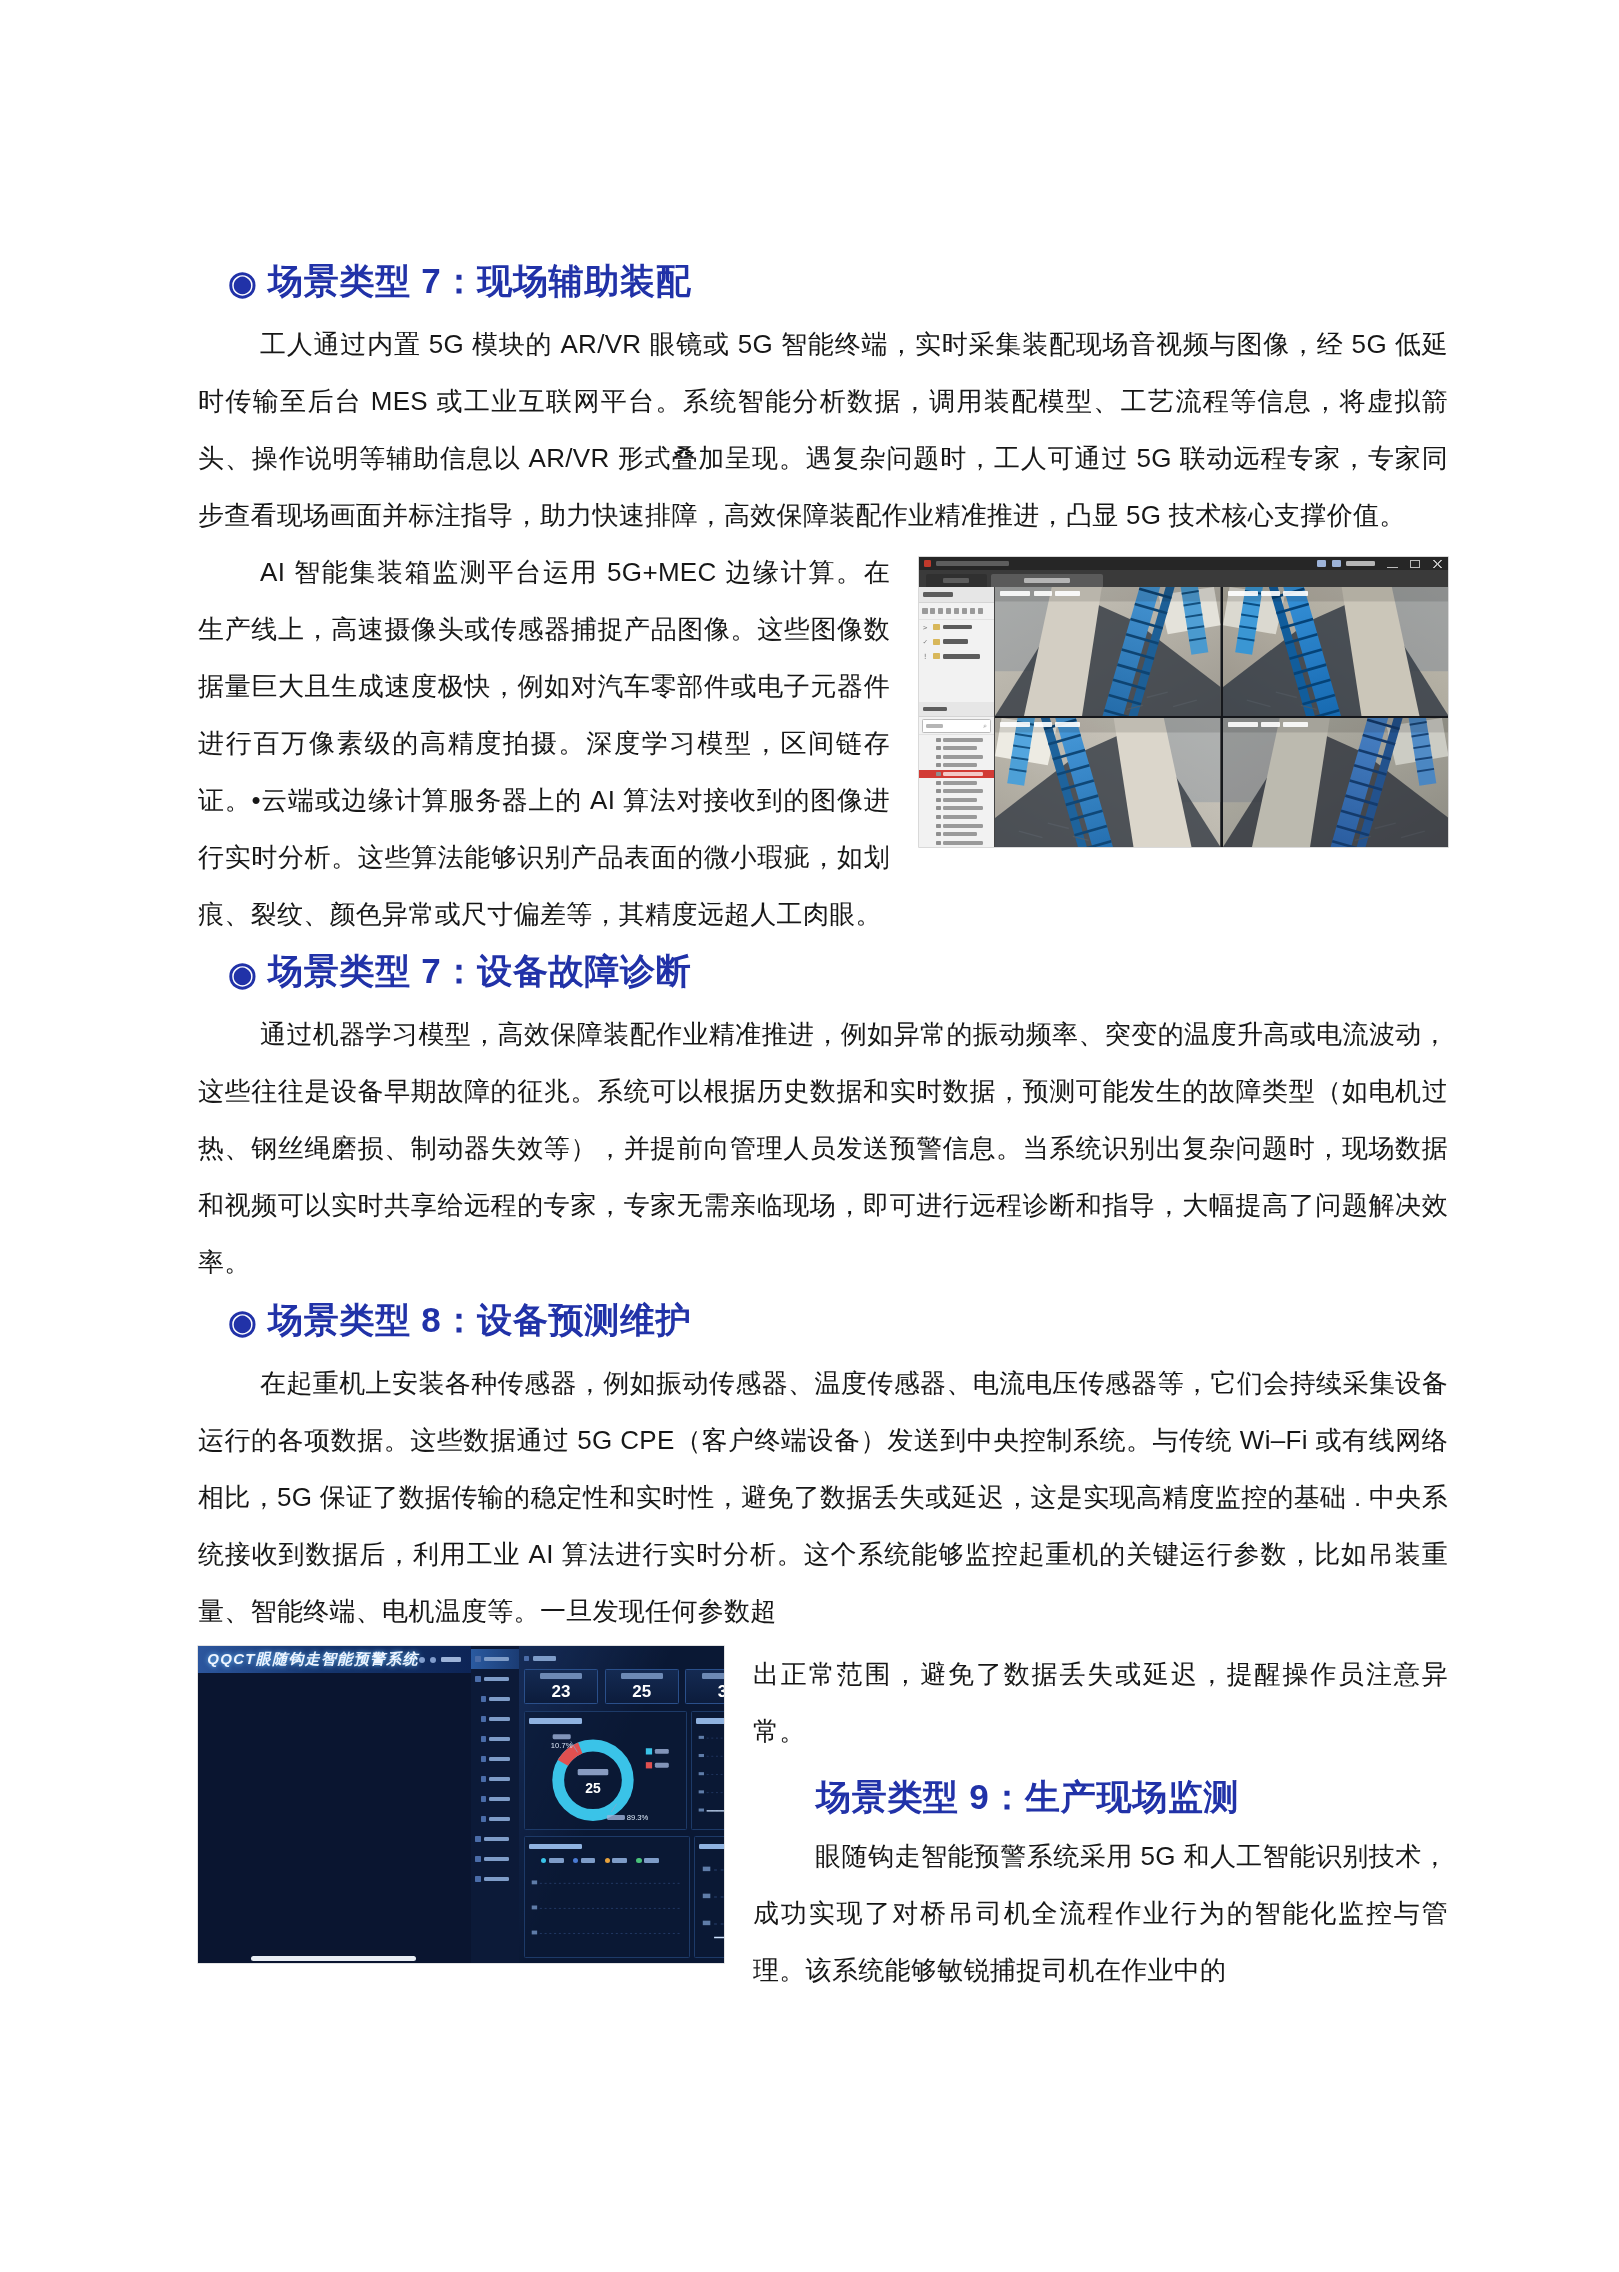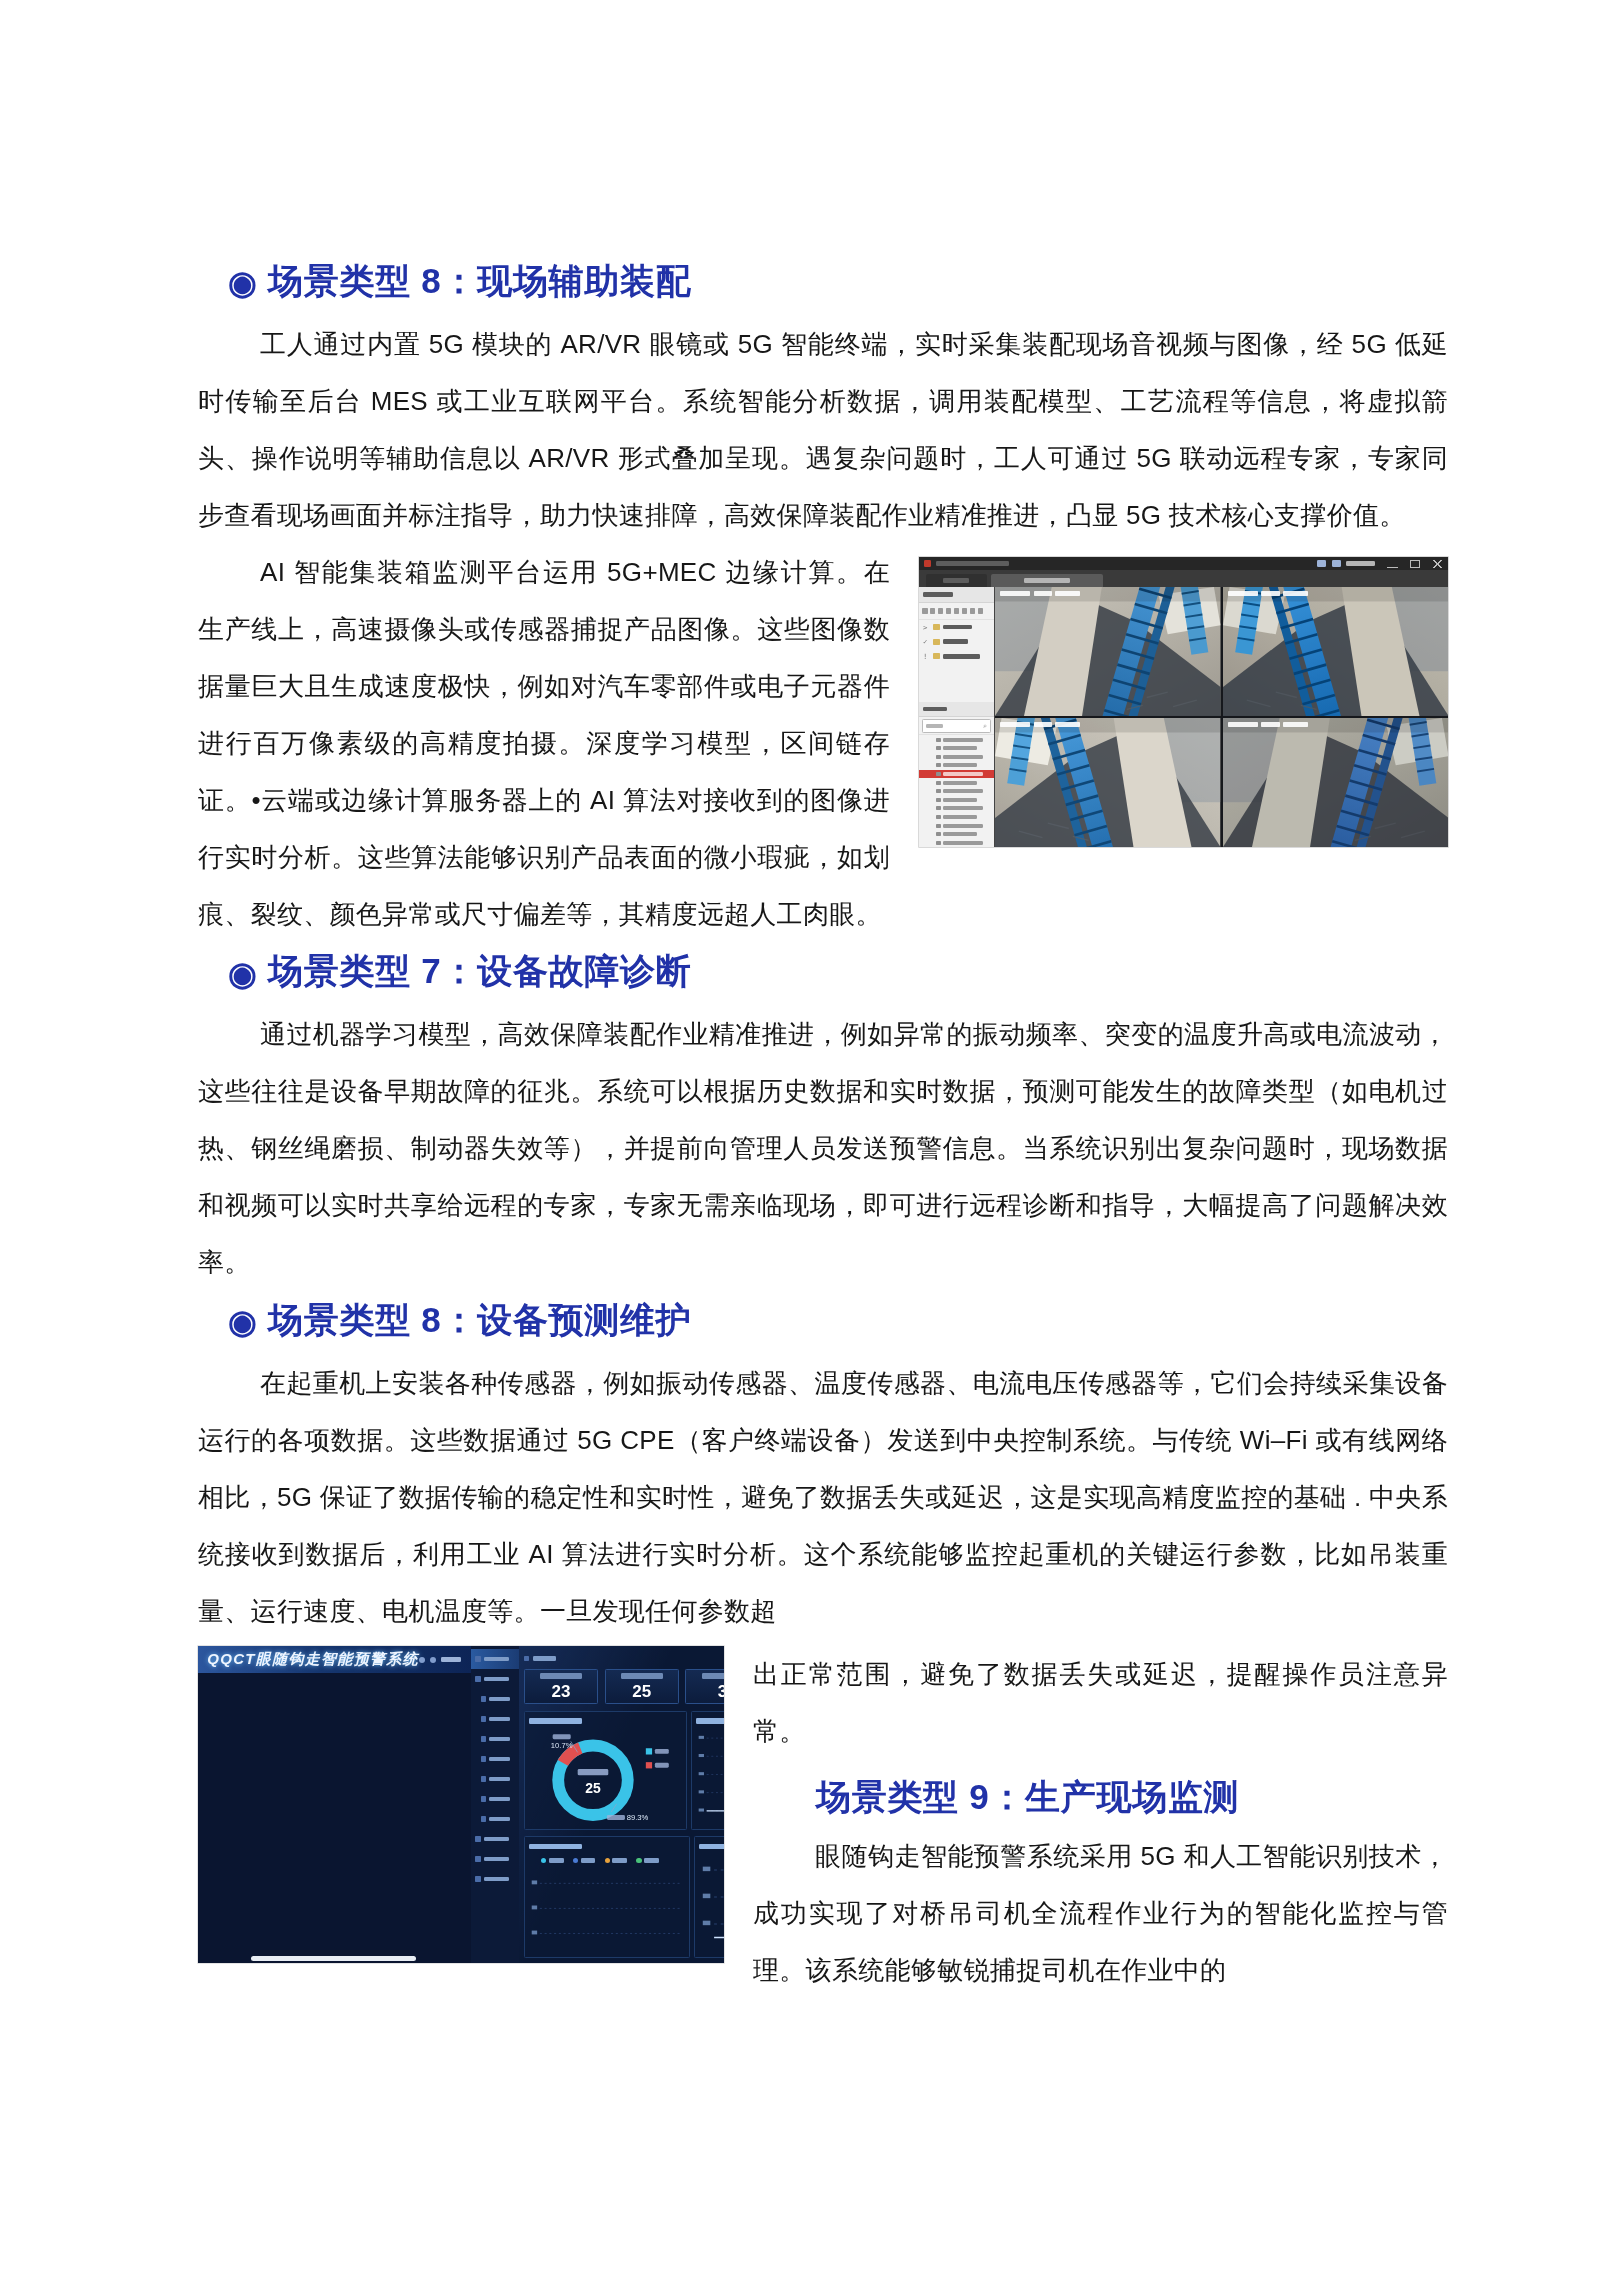--- a/index.html
+++ b/index.html
@@ -140,21 +140,21 @@
   .db-scrollbar{position:absolute;left:53px;bottom:2.6px;width:165px;height:5.3px;background:#e8edf4;border-radius:2.6px;}
 
   .clear{clear:both;}
 </style>
 </head>
 <body>
 
 <div class="content">
 
   <div class="sec-heading first">
-    <span class="bullet">◉</span><span>场景类型 8：现场辅助装配</span>
+    <span class="bullet">◉</span><span>场景类型 7：现场辅助装配</span>
   </div>
   <p class="para indent">工人通过内置 5G 模块的 AR/VR 眼镜或 5G 智能终端，实时采集装配现场音视频与图像，经 5G 低延时传输至后台 MES 或工业互联网平台。系统智能分析数据，调用装配模型、工艺流程等信息，将虚拟箭头、操作说明等辅助信息以 AR/VR 形式叠加呈现。遇复杂问题时，工人可通过 5G 联动远程专家，专家同步查看现场画面并标注指导，助力快速排障，高效保障装配作业精准推进，凸显 5G 技术核心支撑价值。</p>
 
   <div>
     <div class="imgA">
       <div class="va-titlebar">
         <span class="va-logo"></span>
         <span class="bar dk" style="width:73px;height:5.3px"></span>
         <span class="sp"></span>
         <span class="bar bl" style="width:9.3px;height:6.6px"></span>
@@ -506,21 +506,21 @@
   </div>
 
   <div class="sec-heading">
     <span class="bullet">◉</span><span>场景类型 7：设备故障诊断</span>
   </div>
   <p class="para indent">通过机器学习模型，高效保障装配作业精准推进，例如异常的振动频率、突变的温度升高或电流波动，这些往往是设备早期故障的征兆。系统可以根据历史数据和实时数据，预测可能发生的故障类型（如电机过热、钢丝绳磨损、制动器失效等），并提前向管理人员发送预警信息。当系统识别出复杂问题时，现场数据和视频可以实时共享给远程的专家，专家无需亲临现场，即可进行远程诊断和指导，大幅提高了问题解决效率。</p>
 
   <div class="sec-heading">
     <span class="bullet">◉</span><span>场景类型 8：设备预测维护</span>
   </div>
-  <p class="para indent">在起重机上安装各种传感器，例如振动传感器、温度传感器、电流电压传感器等，它们会持续采集设备运行的各项数据。这些数据通过 5G CPE（客户终端设备）发送到中央控制系统。与传统 Wi–Fi 或有线网络相比，5G 保证了数据传输的稳定性和实时性，避免了数据丢失或延迟，这是实现高精度监控的基础 . 中央系统接收到数据后，利用工业 AI 算法进行实时分析。这个系统能够监控起重机的关键运行参数，比如吊装重量、运行速度、电机温度等。一旦发现任何参数超</p>
+  <p class="para indent">在起重机上安装各种传感器，例如振动传感器、温度传感器、电流电压传感器等，它们会持续采集设备运行的各项数据。这些数据通过 5G CPE（客户终端设备）发送到中央控制系统。与传统 Wi–Fi 或有线网络相比，5G 保证了数据传输的稳定性和实时性，避免了数据丢失或延迟，这是实现高精度监控的基础 . 中央系统接收到数据后，利用工业 AI 算法进行实时分析。这个系统能够监控起重机的关键运行参数，比如吊装重量、智能终端、电机温度等。一旦发现任何参数超</p>
 
   <div class="bottom-flex">
 
     <div class="imgB">
       <div class="db-title">
         <span class="db-title-text">QQCT眼随钩走智能预警系统</span>
         <span class="db-title-icons">
           <span class="db-dot"></span>
           <span class="db-dot"></span>
           <span class="bar bl" style="width:20px;height:4.6px"></span>

